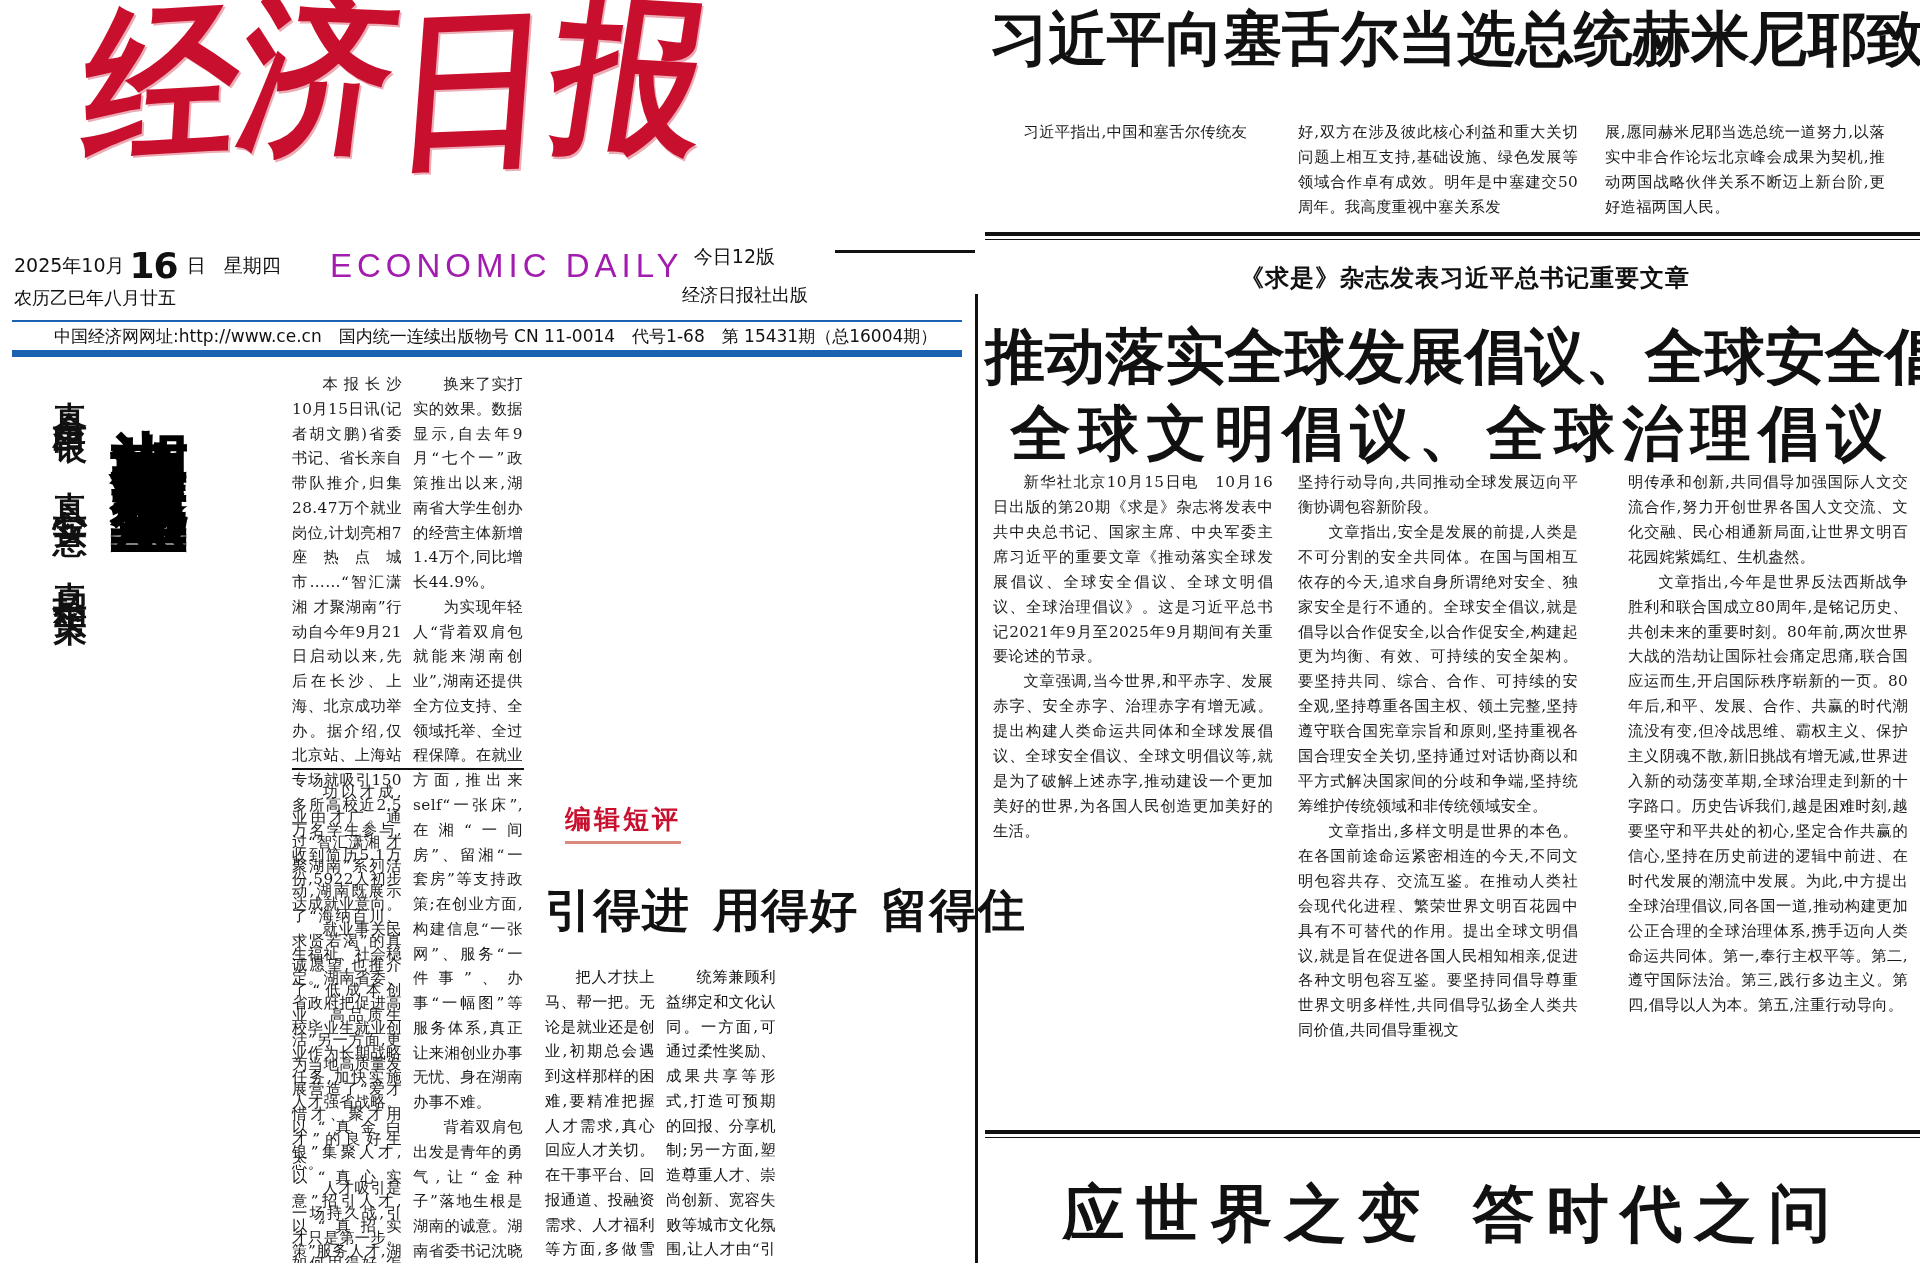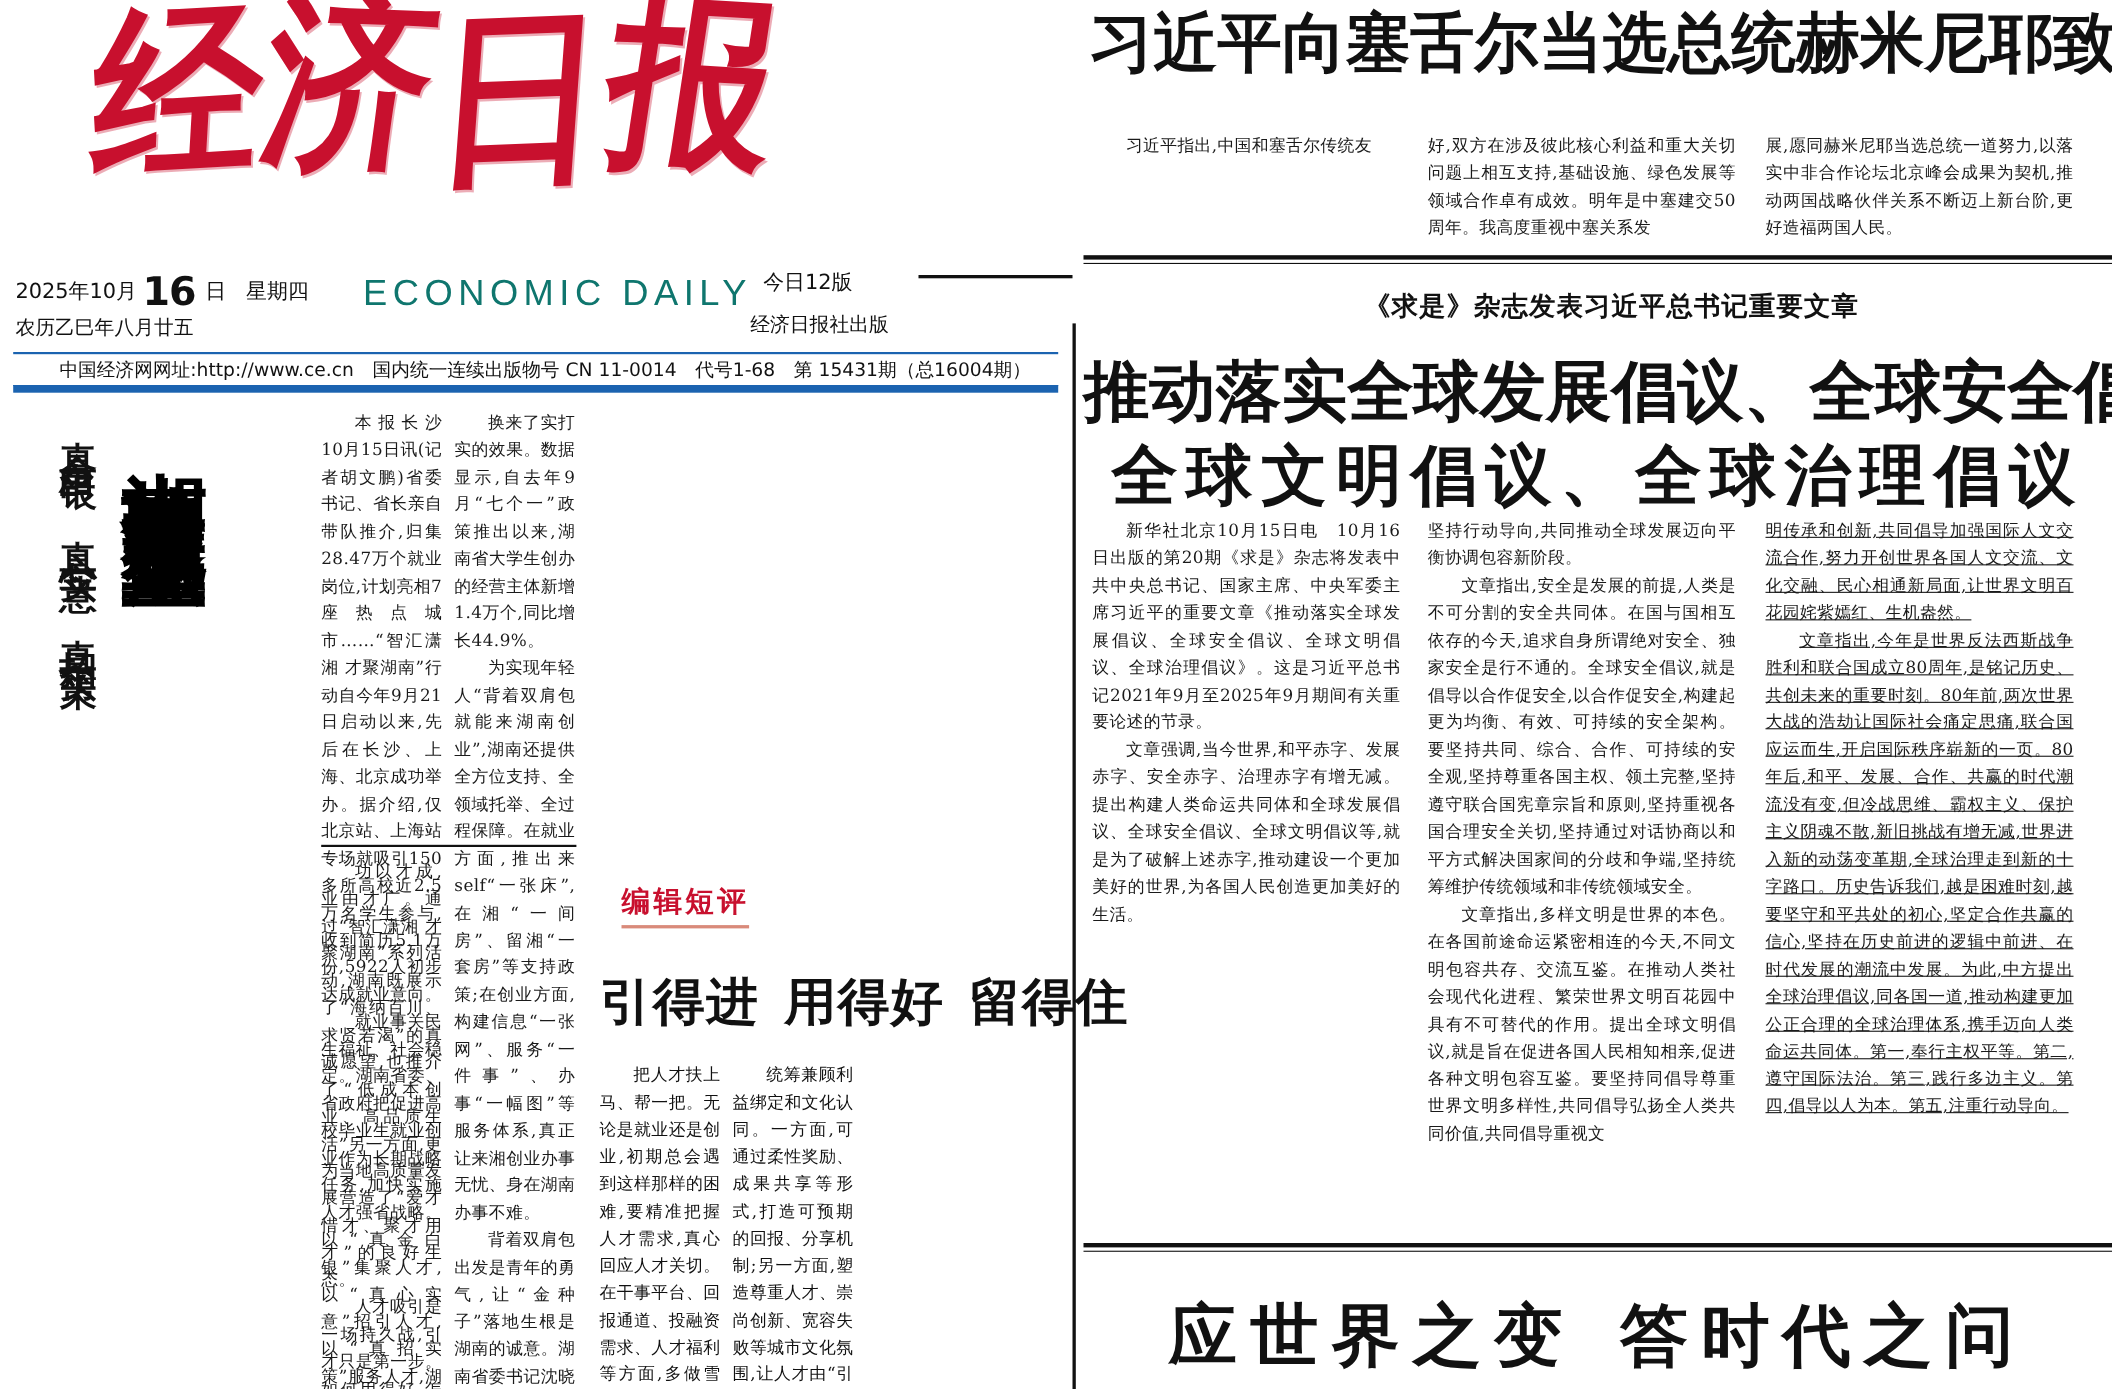--- a/index.html
+++ b/index.html
@@ -41,21 +41,21 @@
   }
   .date-line .dsm{font-size:19px;margin-left:4px;}
   .date-line .weekday{margin-left:18px;}
   .lunar-line{
     position:absolute;left:14px;top:286px;font-size:18px;color:#111;
   }
   .eng-title{
     position:absolute;left:330px;top:247px;
     font-size:33px;letter-spacing:5px;font-weight:500;
     font-family:"Liberation Sans",sans-serif;
-    color:#0f766e;white-space:nowrap;
+    color:#a21caf;white-space:nowrap;
   }
   .today-pages{
     position:absolute;right:200px;top:244px;font-size:19px;white-space:nowrap;
   }
   .publisher{
     position:absolute;right:167px;top:283px;font-size:18px;white-space:nowrap;
     font-family:"DejaVu Serif","Liberation Serif",serif;
   }
   .rule-top-right{
     position:absolute;left:835px;top:250px;width:140px;height:3px;background:#111;
@@ -284,21 +284,21 @@
     <div class="r2cols">
       <div class="rcol" style="left:0px;top:0;width:280px;">
         <p class="lead">新华社北京10月15日电　10月16日出版的第20期《求是》杂志将发表中共中央总书记、国家主席、中央军委主席习近平的重要文章《推动落实全球发展倡议、全球安全倡议、全球文明倡议、全球治理倡议》。这是习近平总书记2021年9月至2025年9月期间有关重要论述的节录。</p>
         <p>文章强调,当今世界,和平赤字、发展赤字、安全赤字、治理赤字有增无减。提出构建人类命运共同体和全球发展倡议、全球安全倡议、全球文明倡议等,就是为了破解上述赤字,推动建设一个更加美好的世界,为各国人民创造更加美好的生活。</p>
       </div>
       <div class="rcol" style="left:305px;top:0;width:280px;">
         <p style="text-indent:0">坚持行动导向,共同推动全球发展迈向平衡协调包容新阶段。</p>
         <p>文章指出,安全是发展的前提,人类是不可分割的安全共同体。在国与国相互依存的今天,追求自身所谓绝对安全、独家安全是行不通的。全球安全倡议,就是倡导以合作促安全,以合作促安全,构建起更为均衡、有效、可持续的安全架构。要坚持共同、综合、合作、可持续的安全观,坚持尊重各国主权、领土完整,坚持遵守联合国宪章宗旨和原则,坚持重视各国合理安全关切,坚持通过对话协商以和平方式解决国家间的分歧和争端,坚持统筹维护传统领域和非传统领域安全。</p>
         <p>文章指出,多样文明是世界的本色。在各国前途命运紧密相连的今天,不同文明包容共存、交流互鉴。在推动人类社会现代化进程、繁荣世界文明百花园中具有不可替代的作用。提出全球文明倡议,就是旨在促进各国人民相知相亲,促进各种文明包容互鉴。要坚持同倡导尊重世界文明多样性,共同倡导弘扬全人类共同价值,共同倡导重视文</p>
       </div>
-      <div class="rcol" style="left:612px;top:0;width:280px;text-decoration:underline;">
+      <div class="rcol" style="left:635px;top:0;width:280px;">
         <p style="text-indent:0">明传承和创新,共同倡导加强国际人文交流合作,努力开创世界各国人文交流、文化交融、民心相通新局面,让世界文明百花园姹紫嫣红、生机盎然。</p>
         <p>文章指出,今年是世界反法西斯战争胜利和联合国成立80周年,是铭记历史、共创未来的重要时刻。80年前,两次世界大战的浩劫让国际社会痛定思痛,联合国应运而生,开启国际秩序崭新的一页。80年后,和平、发展、合作、共赢的时代潮流没有变,但冷战思维、霸权主义、保护主义阴魂不散,新旧挑战有增无减,世界进入新的动荡变革期,全球治理走到新的十字路口。历史告诉我们,越是困难时刻,越要坚守和平共处的初心,坚定合作共赢的信心,坚持在历史前进的逻辑中前进、在时代发展的潮流中发展。为此,中方提出全球治理倡议,同各国一道,推动构建更加公正合理的全球治理体系,携手迈向人类命运共同体。第一,奉行主权平等。第二,遵守国际法治。第三,践行多边主义。第四,倡导以人为本。第五,注重行动导向。</p>
       </div>
     </div>
 
     <div class="rule-b"></div>
     <div class="rule-b2"></div>
 
     <div class="rhead3">
       <i>应世界之变</i><span class="gap"></span><i>答时代之问</i>

